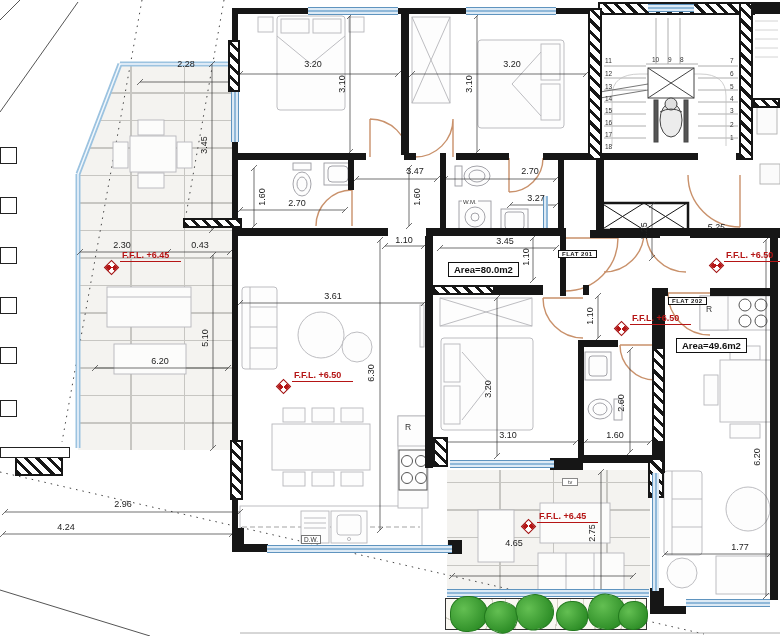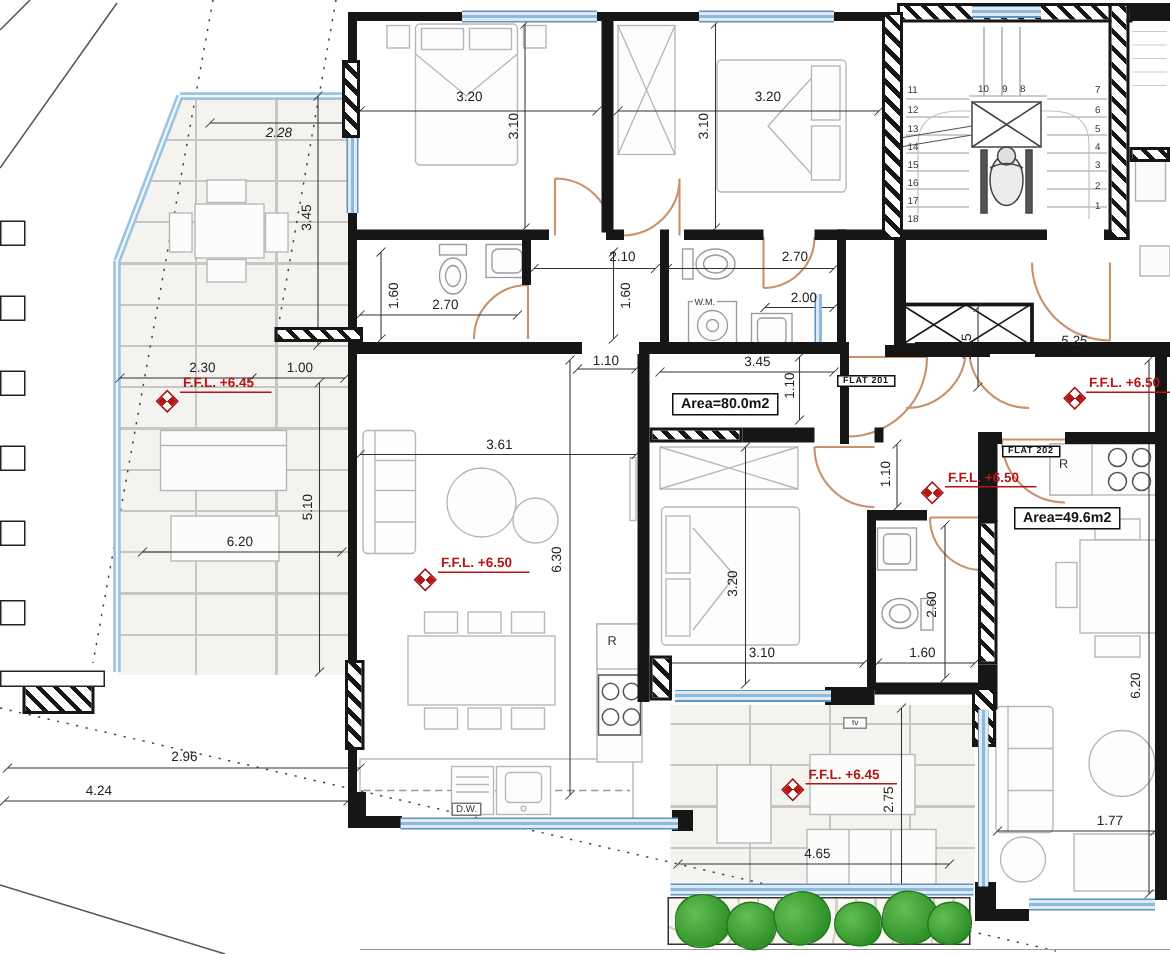--- a/index.html
+++ b/index.html
@@ -307,51 +307,51 @@
   <div class="sitebox" style="left:0;top:447px;width:68px;height:9px;"></div>
 
   <div class="planter" style="left:445px;top:598px;width:200px;height:30px;"></div>
   <div class="plant" style="left:450px;top:596px;width:36px;height:34px;border-radius:48% 52% 55% 45%;"></div>
   <div class="plant" style="left:484px;top:601px;width:32px;height:30px;border-radius:55% 45% 48% 52%;transform:rotate(20deg);"></div>
   <div class="plant" style="left:516px;top:594px;width:36px;height:34px;border-radius:45% 55% 52% 48%;transform:rotate(-15deg);"></div>
   <div class="plant" style="left:556px;top:601px;width:30px;height:28px;border-radius:52% 48% 45% 55%;"></div>
   <div class="plant" style="left:588px;top:594px;width:36px;height:34px;border-radius:48% 52% 55% 45%;transform:rotate(12deg);"></div>
   <div class="plant" style="left:618px;top:601px;width:28px;height:27px;border-radius:55% 45% 50% 50%;"></div>
 
-  <div class="dim" style="left:186px;top:88px;font-style:italic;">2.28</div>
+  <div class="dim" style="left:186px;top:64px;">2.28</div>
   <div class="dimv" style="left:204px;top:145px;">3.45</div>
   <div class="dim" style="left:313px;top:64px;">3.20</div>
   <div class="dimv" style="left:342px;top:84px;">3.10</div>
   <div class="dim" style="left:512px;top:64px;">3.20</div>
   <div class="dimv" style="left:469px;top:84px;">3.10</div>
-  <div class="dim" style="left:415px;top:171px;">2.10</div>
+  <div class="dim" style="left:415px;top:171px;">3.47</div>
   <div class="dim" style="left:530px;top:171px;">2.70</div>
   <div class="dimv" style="left:262px;top:197px;">1.60</div>
   <div class="dim" style="left:297px;top:203px;">2.70</div>
   <div class="dimv" style="left:417px;top:197px;">1.60</div>
-  <div class="dim" style="left:536px;top:198px;">2.00</div>
+  <div class="dim" style="left:536px;top:198px;">3.27</div>
   <div class="dim" style="left:505px;top:241px;">3.45</div>
   <div class="dim" style="left:404px;top:240px;">1.10</div>
   <div class="dimv" style="left:526px;top:257px;">1.10</div>
-  <div class="dim" style="left:135px;top:245px;">2.30</div>
-  <div class="dim" style="left:200px;top:245px;">1.00</div>
+  <div class="dim" style="left:122px;top:245px;">2.30</div>
+  <div class="dim" style="left:200px;top:245px;">0.43</div>
   <div class="dim" style="left:333px;top:296px;">3.61</div>
   <div class="dimv" style="left:371px;top:373px;">6.30</div>
   <div class="dim" style="left:160px;top:361px;">6.20</div>
   <div class="dimv" style="left:205px;top:338px;">5.10</div>
   <div class="dim" style="left:716px;top:227px;font-style:italic;">5.25</div>
   <div class="dimv" style="left:644px;top:231px;">1.25</div>
   <div class="dimv" style="left:590px;top:316px;">1.10</div>
   <div class="dimv" style="left:488px;top:389px;">3.20</div>
   <div class="dim" style="left:508px;top:435px;">3.10</div>
   <div class="dimv" style="left:621px;top:403px;">2.60</div>
   <div class="dim" style="left:615px;top:435px;">1.60</div>
   <div class="dimv" style="left:757px;top:457px;">6.20</div>
   <div class="dim" style="left:740px;top:547px;">1.77</div>
-  <div class="dim" style="left:514px;top:569px;margin-left:31px;">4.65</div>
+  <div class="dim" style="left:514px;top:543px;">4.65</div>
   <div class="dimv" style="left:592px;top:533px;">2.75</div>
   <div class="dim" style="left:123px;top:504px;">2.96</div>
   <div class="dim" style="left:66px;top:527px;">4.24</div>
 
   <div class="marker" style="left:106px;top:262px;"></div>
   <div class="ffl" style="left:120px;top:250px;"><span>F.F.L. +6.45</span></div>
   <div class="marker" style="left:278px;top:381px;"></div>
   <div class="ffl" style="left:292px;top:370px;"><span>F.F.L. +6.50</span></div>
   <div class="marker" style="left:711px;top:260px;"></div>
   <div class="ffl" style="left:724px;top:250px;"><span>F.F.L. +6.50</span></div>

